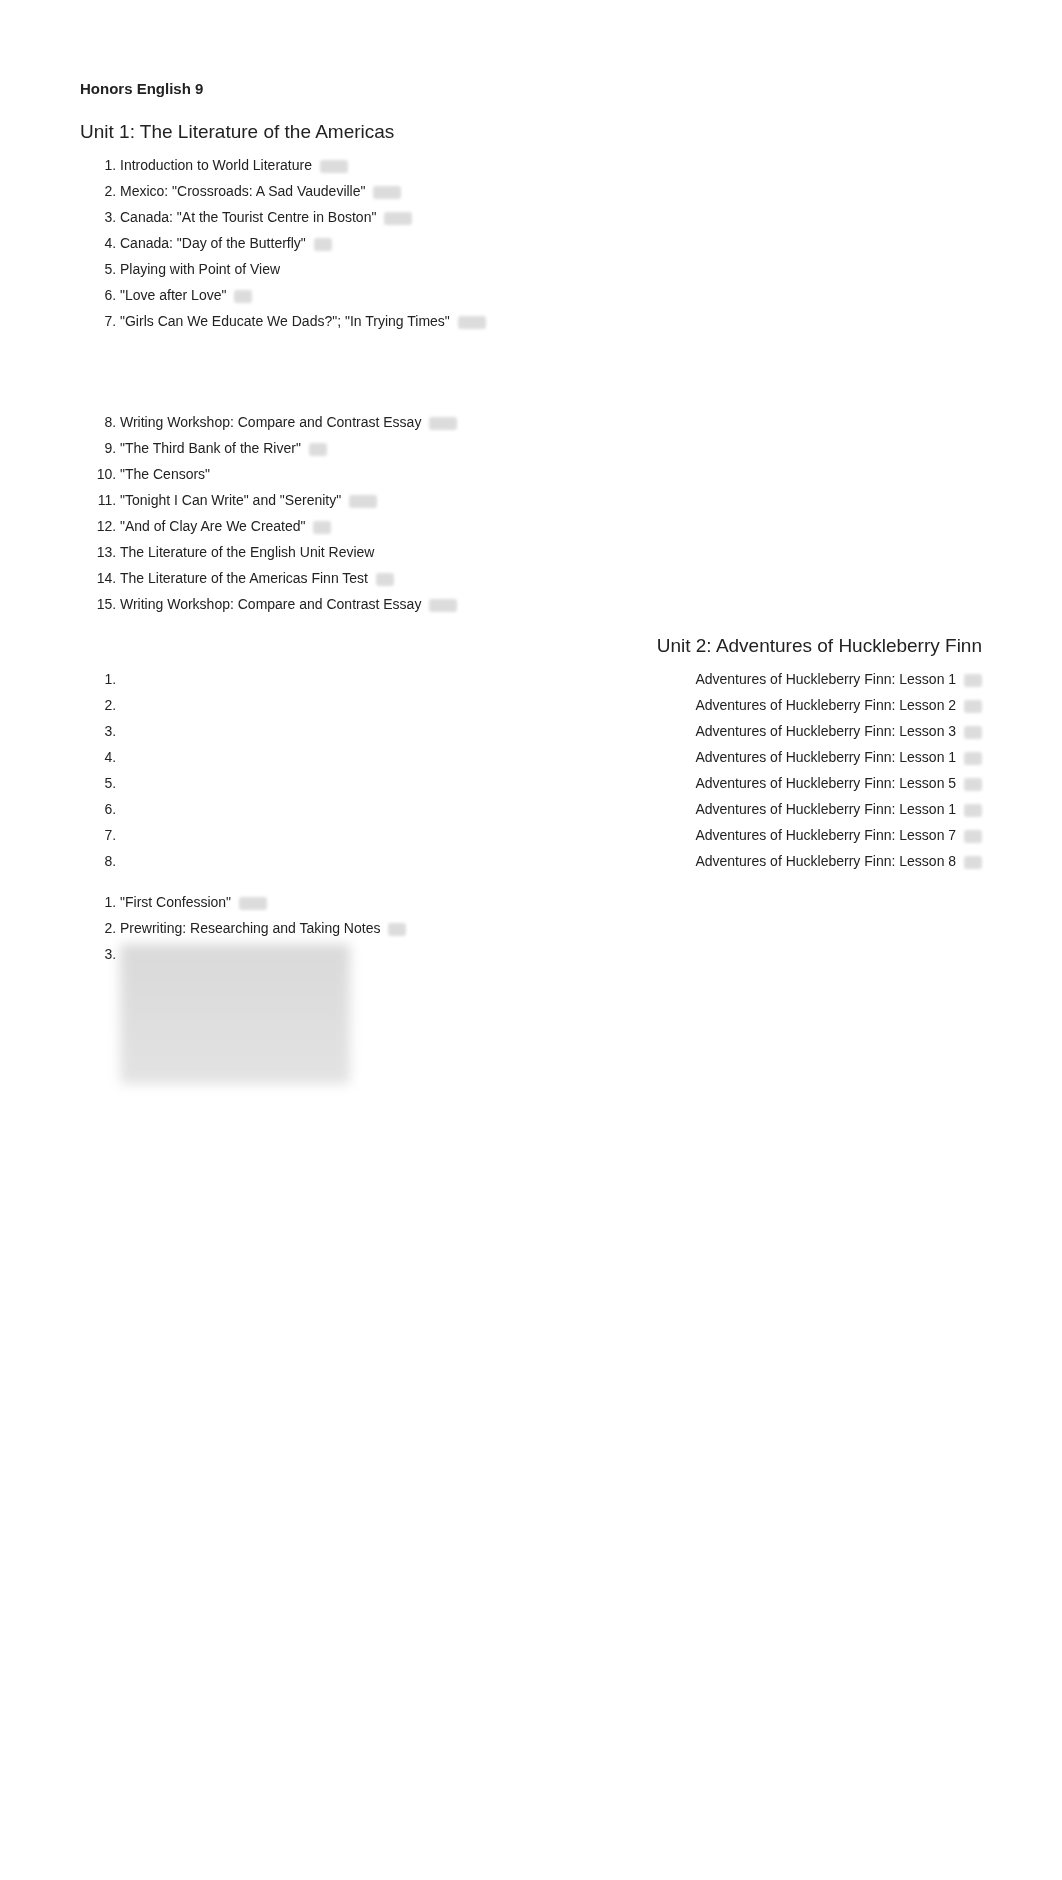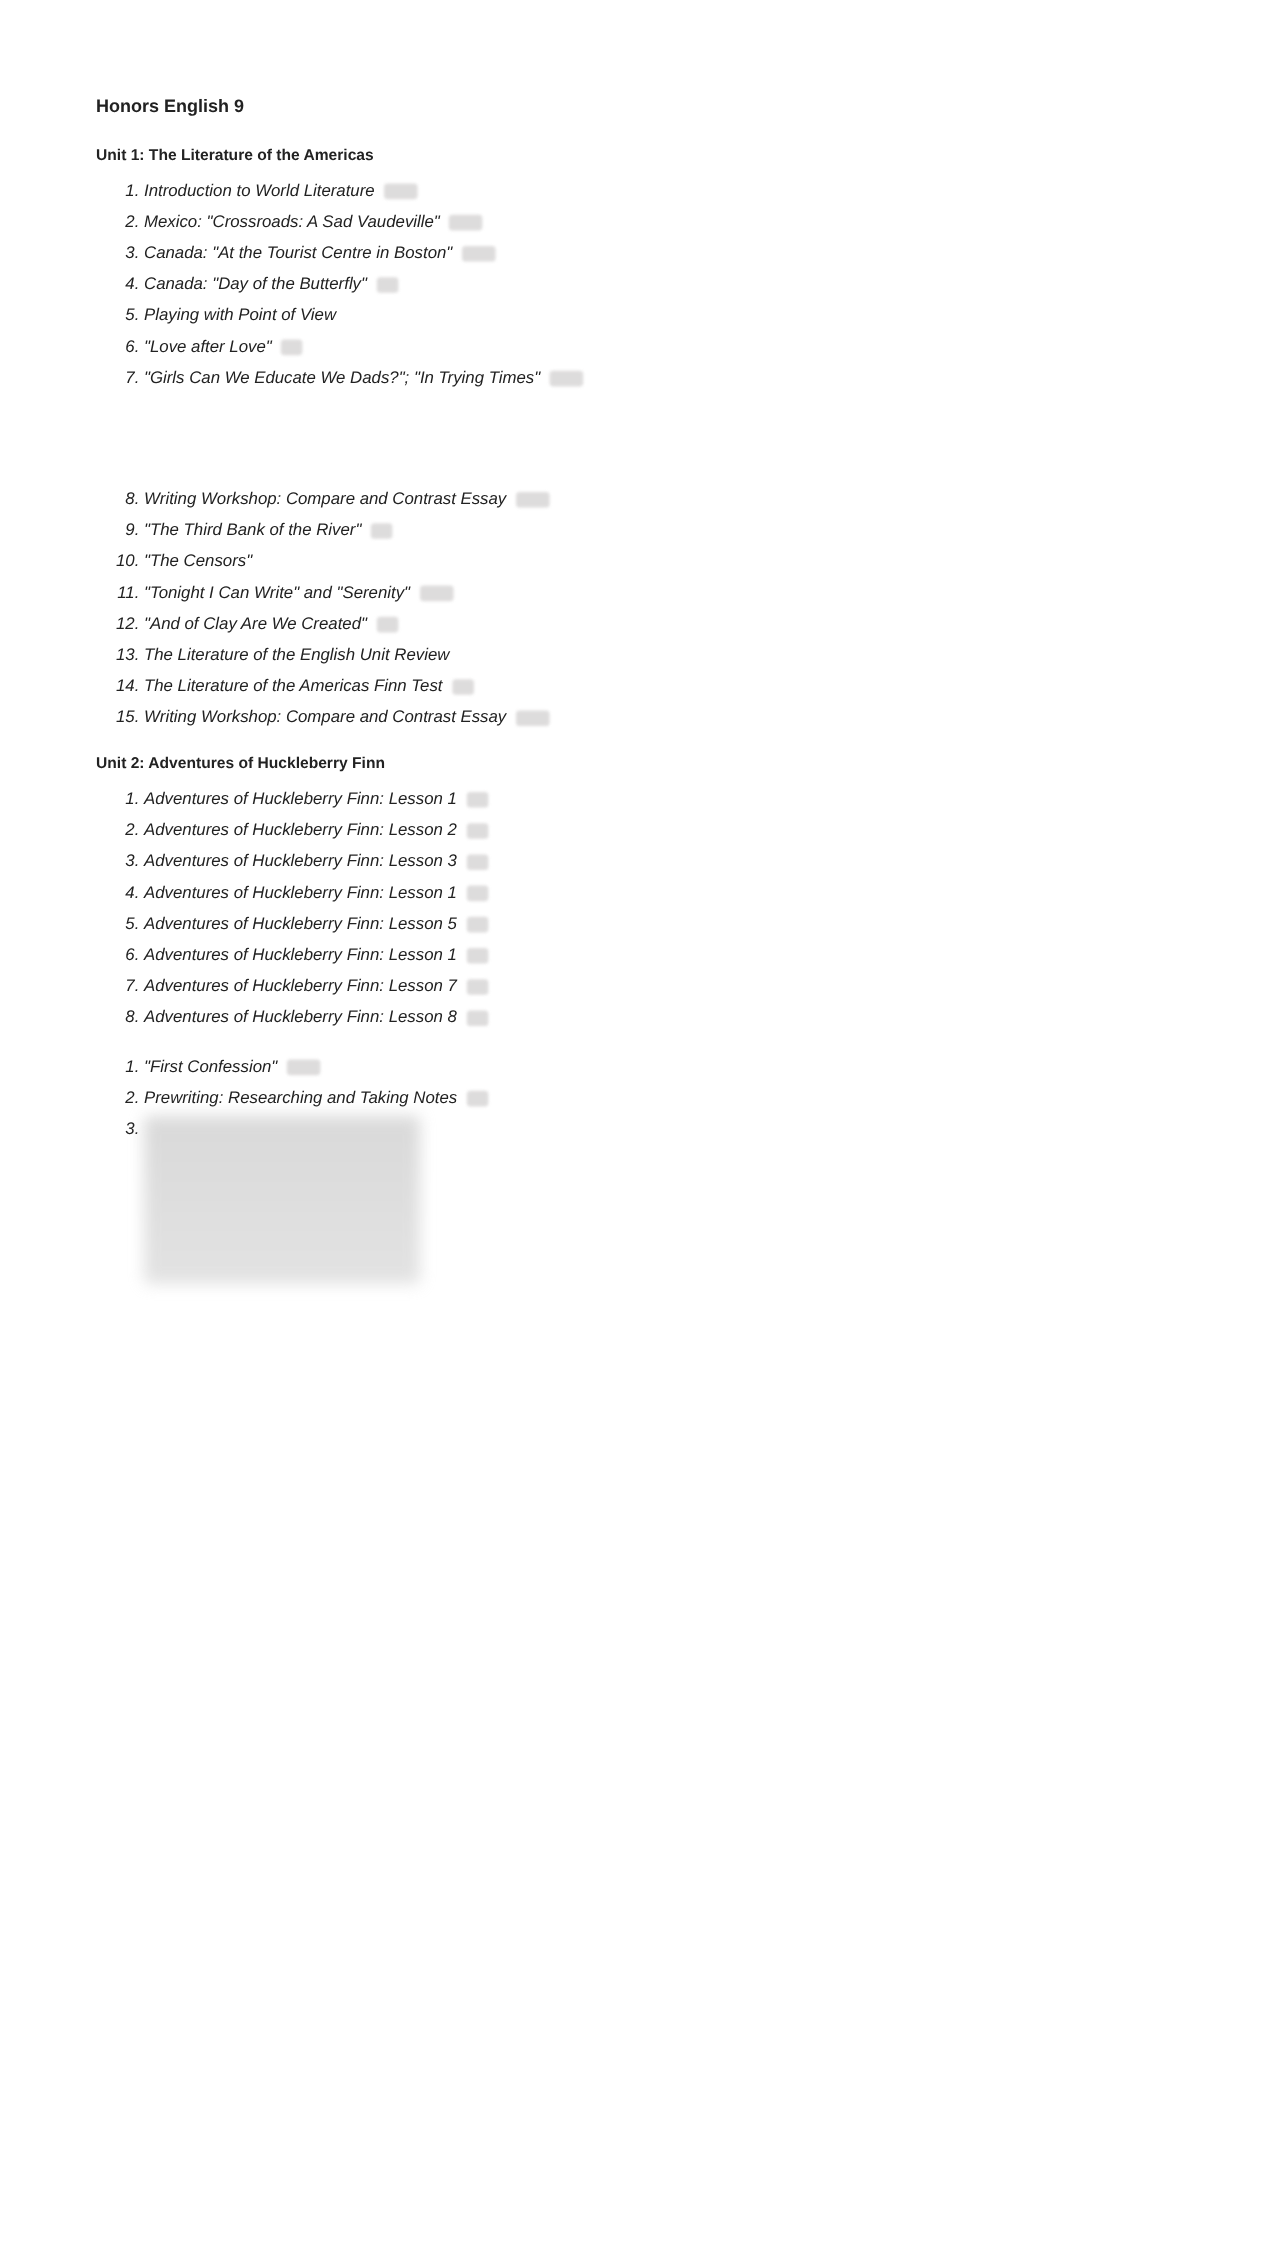--- a/index.html
+++ b/index.html
@@ -17,30 +17,29 @@
       max-width: 1062px;
     }
 
     .page-title {
       font-weight: bold;
       font-size: 15px;
       margin-bottom: 24px;
     }
 
     .unit-title {
-      font-weight: bold;
-      font-size: 13px;
+      font-weight: normal;
+      font-size: 19px;
       margin-bottom: 12px;
       margin-top: 8px;
     }
 
     ol {
       padding-left: 40px;
       margin-bottom: 8px;
-      font-style: italic;
     }
 
     ol li {
       margin-bottom: 5px;
       font-size: 14px;
       line-height: 1.5;
     }
 
     .blurred-badge {
       display: inline-block;
@@ -147,68 +146,68 @@
       <span>The Literature of the Americas Finn Test</span>
       <span class="blurred-badge-sm"></span>
     </li>
     <li>
       <span>Writing Workshop: Compare and Contrast Essay</span>
       <span class="blurred-badge"></span>
     </li>
   </ol>
 </div>
 
+<div style="margin-top: 20px; text-align: right;">
+  <div class="unit-title">Unit 2: Adventures of Huckleberry Finn</div>
+
+  <ol start="1">
+    <li>
+      <span>Adventures of Huckleberry Finn: Lesson 1</span>
+      <span class="blurred-badge-sm"></span>
+    </li>
+    <li>
+      <span>Adventures of Huckleberry Finn: Lesson 2</span>
+      <span class="blurred-badge-sm"></span>
+    </li>
+    <li>
+      <span>Adventures of Huckleberry Finn: Lesson 3</span>
+      <span class="blurred-badge-sm"></span>
+    </li>
+    <li>
+      <span>Adventures of Huckleberry Finn: Lesson 1</span>
+      <span class="blurred-badge-sm"></span>
+    </li>
+    <li>
+      <span>Adventures of Huckleberry Finn: Lesson 5</span>
+      <span class="blurred-badge-sm"></span>
+    </li>
+    <li>
+      <span>Adventures of Huckleberry Finn: Lesson 1</span>
+      <span class="blurred-badge-sm"></span>
+    </li>
+    <li>
+      <span>Adventures of Huckleberry Finn: Lesson 7</span>
+      <span class="blurred-badge-sm"></span>
+    </li>
+    <li>
+      <span>Adventures of Huckleberry Finn: Lesson 8</span>
+      <span class="blurred-badge-sm"></span>
+    </li>
+  </ol>
+</div>
+
 <div style="margin-top: 20px;">
-  <div class="unit-title">Unit 2: Adventures of Huckleberry Finn</div>
 
   <ol start="1">
     <li>
-      <span>Adventures of Huckleberry Finn: Lesson 1</span>
-      <span class="blurred-badge-sm"></span>
-    </li>
-    <li>
-      <span>Adventures of Huckleberry Finn: Lesson 2</span>
-      <span class="blurred-badge-sm"></span>
-    </li>
-    <li>
-      <span>Adventures of Huckleberry Finn: Lesson 3</span>
-      <span class="blurred-badge-sm"></span>
-    </li>
-    <li>
-      <span>Adventures of Huckleberry Finn: Lesson 1</span>
-      <span class="blurred-badge-sm"></span>
-    </li>
-    <li>
-      <span>Adventures of Huckleberry Finn: Lesson 5</span>
-      <span class="blurred-badge-sm"></span>
-    </li>
-    <li>
-      <span>Adventures of Huckleberry Finn: Lesson 1</span>
-      <span class="blurred-badge-sm"></span>
-    </li>
-    <li>
-      <span>Adventures of Huckleberry Finn: Lesson 7</span>
-      <span class="blurred-badge-sm"></span>
-    </li>
-    <li>
-      <span>Adventures of Huckleberry Finn: Lesson 8</span>
-      <span class="blurred-badge-sm"></span>
+      <span>"First Confession"</span>
+      <span class="blurred-badge"></span>
+    </li>
+    <li>
+      <span>Prewriting: Researching and Taking Notes</span>
+      <span class="blurred-badge-sm"></span>
+    </li>
+    <li style="list-style-type: decimal;">
+
+      <div class="blurred-content"></div>
     </li>
   </ol>
 </div>
 
-<div style="margin-top: 20px;">
-
-  <ol start="1">
-    <li>
-      <span>"First Confession"</span>
-      <span class="blurred-badge"></span>
-    </li>
-    <li>
-      <span>Prewriting: Researching and Taking Notes</span>
-      <span class="blurred-badge-sm"></span>
-    </li>
-    <li style="list-style-type: decimal;">
-
-      <div class="blurred-content"></div>
-    </li>
-  </ol>
-</div>
-
 </body></html>

